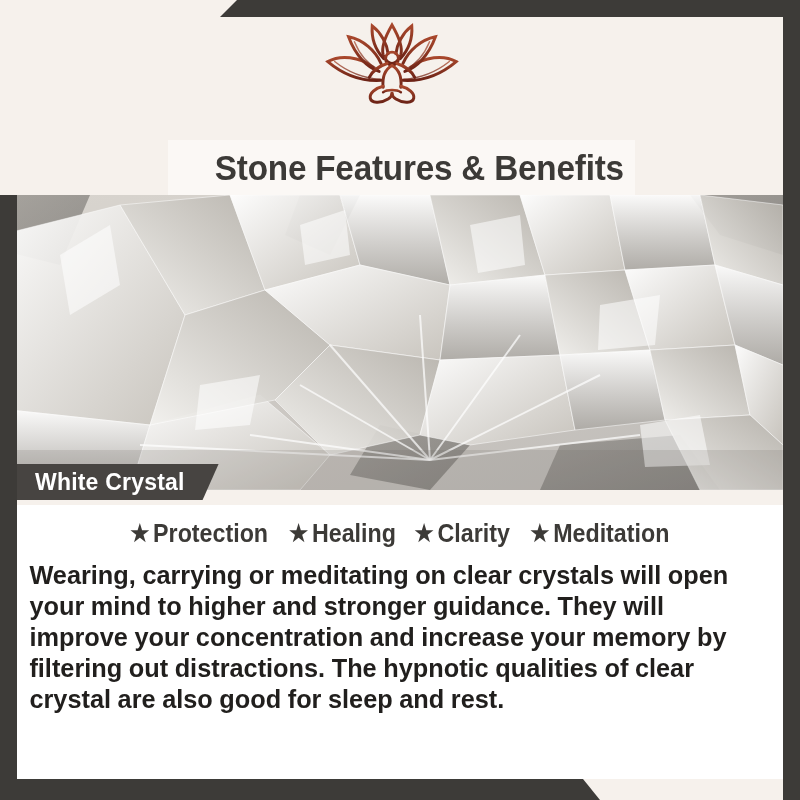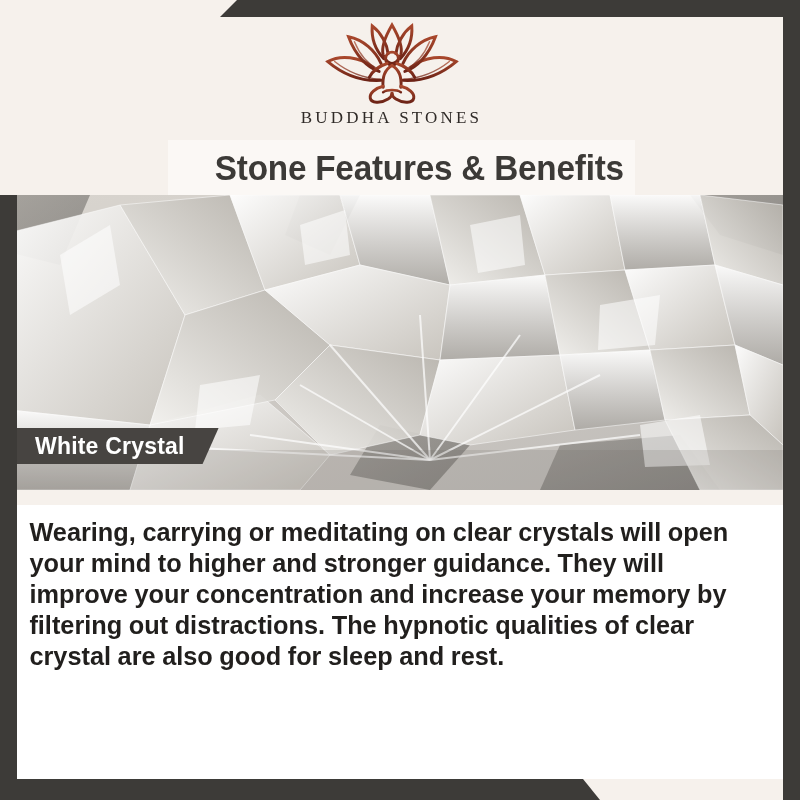--- a/index.html
+++ b/index.html
@@ -122,21 +122,21 @@
   }
   .photo-canvas {
     position: absolute;
     inset: 0;
   }
 
   
   .name-tag {
     position: absolute;
     left: 17px;
-    top: 428px;
+    top: 464px;
     height: 36px;
     padding: 0 34px 0 18px;
     background: #474441;
     display: flex;
     align-items: center;
     z-index: 4;
     clip-path: polygon(0 0, 100% 0, calc(100% - 16px) 100%, 0 100%);
   }
   .name-tag-text {
     font-family: "Liberation Sans", sans-serif;
@@ -247,21 +247,20 @@
 
           <path d="M150 88 C 136 96, 130 112, 132 132" stroke-width="6"></path>
           <path d="M150 88 C 164 96, 170 112, 168 132" stroke-width="6"></path>
 
           <path d="M132 130 C 116 134, 104 144, 106 154 C 108 164, 126 166, 142 156 C 148 152, 150 148, 150 144" stroke-width="6"></path>
           <path d="M168 130 C 184 134, 196 144, 194 154 C 192 164, 174 166, 158 156 C 152 152, 150 148, 150 144" stroke-width="6"></path>
 
           <path d="M132 142 C 140 136, 160 136, 168 142" stroke-width="5"></path>
         </g>
       </svg>
-      <span class="brand-name">BUDDHA STONES</span>
     </div>
   </div>
 
   <div class="title-band">
     <span class="title-text">Stone Features &amp; Benefits</span>
   </div>
 
   <div class="photo">
     <svg class="photo-canvas" viewBox="0 0 783 295" preserveAspectRatio="none">
       <defs>
@@ -348,19 +347,25 @@
     </svg>
   </div>
 
   <div class="name-tag">
     <span class="name-tag-text">White Crystal</span>
   </div>
 
   <div class="content">
     <div class="content-inner">
 
+      <div class="benefits">
+        <span class="benefit"><span class="star">★</span><span>Protection</span></span>
+        <span class="benefit"><span class="star">★</span><span>Healing</span></span>
+        <span class="benefit"><span class="star">★</span><span>Clarity</span></span>
+        <span class="benefit"><span class="star">★</span><span>Meditation</span></span>
+      </div>
 
       <p class="body-copy">Wearing, carrying or meditating on clear crystals will open your mind to higher and stronger guidance. They will improve your concentration and increase your memory by filtering out distractions. The hypnotic qualities of clear crystal are also good for sleep and rest.</p>
 
     </div>
   </div>
 
 </div>
 
 </body></html>

